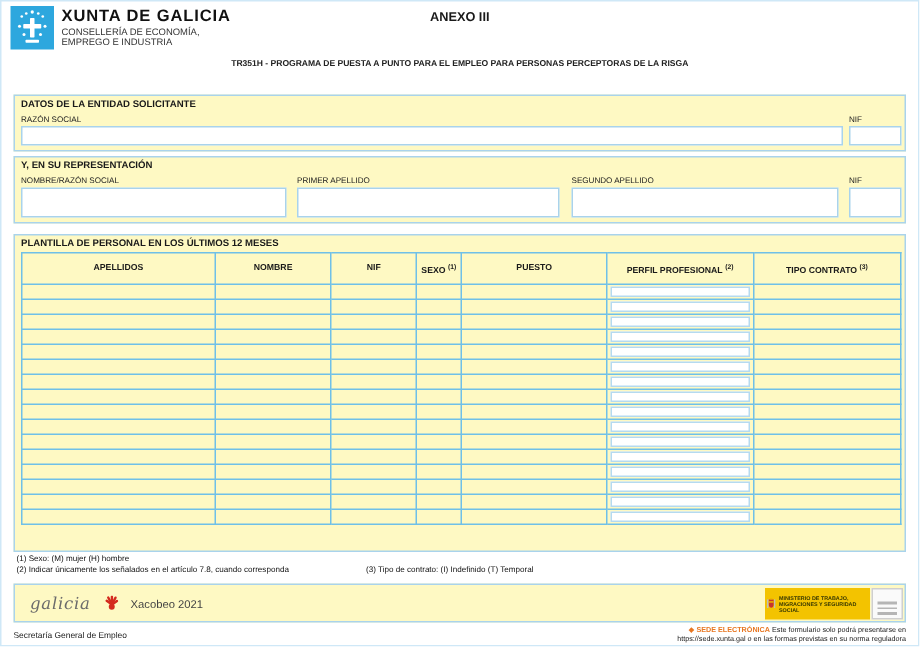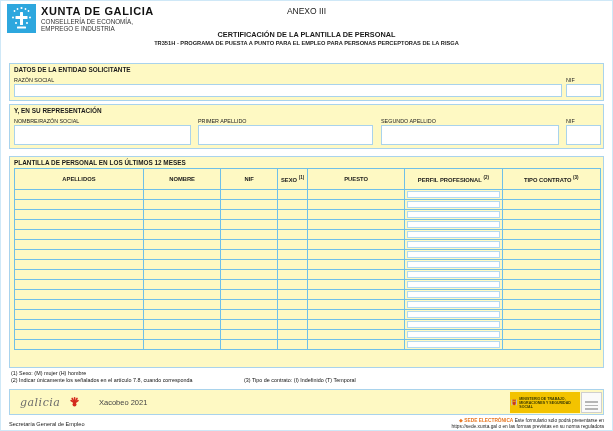--- a/index.html
+++ b/index.html
@@ -7,21 +7,21 @@
   body { font-family:"Liberation Sans", sans-serif; color:#1a1a1a; }
   .page { position:relative; width:613px; height:431px; background:#fff;
           border:1px solid #cfe8f7; overflow:hidden; }
 
   
   .logo-box { position:absolute; left:6px; top:3px; width:29px; height:29px; background:#2da7de; }
   .wordmark { position:absolute; left:40px; top:4px; font-size:11px; font-weight:bold;
               letter-spacing:.6px; color:#111; }
   .dept { position:absolute; left:40px; top:17px; font-size:6.3px; line-height:7.2px; color:#333; }
   .annex { position:absolute; left:0; top:5px; width:100%; text-align:center;
-           font-size:8.5px; font-weight:normal; }
+           font-size:8.5px; font-weight:bold; }
   .form-title { position:absolute; left:0; top:29px; width:100%; text-align:center;
                 font-size:7.3px; font-weight:bold; }
   .form-subtitle { position:absolute; left:0; top:38.5px; width:100%; text-align:center;
                    font-size:5.7px; font-weight:bold; color:#222; }
 
   
   .sec { position:absolute; left:8px; width:595px; border:1px solid #a9d3ec; background:#fef9c3; }
   .sec-title { position:absolute; left:4px; top:2px; font-size:6.4px; font-weight:bold; }
   .f-label { position:absolute; font-size:5.4px; color:#222; }
   .f-input { position:absolute; border:1px solid #a9d3ec; background:#fff; font-size:7px; padding:0 2px; }
@@ -41,21 +41,21 @@
   .cell-input { height:7px; margin:1px 2px; border:1px solid #b5daf0; background:#fff; }
 
   
   .footnote { position:absolute; font-size:5.4px; color:#111; }
 
   
   #footer-box { top:388px; height:26px; }
   .galicia-logo { position:absolute; left:10px; top:6px; font-family:"DejaVu Serif", serif;
                   font-style:italic; font-size:11px; color:#6b6b6b; letter-spacing:.5px; }
   .xacobeo { position:absolute; left:60px; top:7px; font-size:7.5px; color:#444;
-             display:flex; align-items:center; gap:20px; }
+             display:flex; align-items:center; gap:8px; }
   .ministry { position:absolute; left:500px; top:2px; width:70px; height:21px; background:#f3c300;
               display:flex; align-items:center; gap:2px; padding:1px; }
   .ministry-text { font-size:3.6px; line-height:4px; color:#3a3a00; font-weight:bold; }
   .sepe-box { position:absolute; left:571px; top:2px; width:21px; height:21px;
               border:1px solid #cfcfcf; background:#fafafa; }
   .sepe-box i { display:block; height:1.5px; background:#b5b5b5; margin:2px 3px 0 3px; }
   .sepe-box i:first-child { margin-top:8px; }
 
   .secretaria { position:absolute; left:8px; top:420px; font-size:5.6px; color:#222; }
   .sede { position:absolute; right:8px; top:417px; text-align:right;
@@ -85,21 +85,20 @@
         <rect x="10" y="22.5" width="9" height="2" rx="0.5"></rect>
       </g>
     </svg>
   </div>
   <div class="wordmark">XUNTA DE GALICIA</div>
   <div class="dept">
     <div>CONSELLERÍA DE ECONOMÍA,</div>
     <div>EMPREGO E INDUSTRIA</div>
   </div>
   <div class="annex">ANEXO III</div>
-  <div class="form-title">CERTIFICACIÓN DE LA PLANTILLA DE PERSONAL</div>
   <div class="form-subtitle">TR351H - PROGRAMA DE PUESTA A PUNTO PARA EL EMPLEO PARA PERSONAS PERCEPTORAS DE LA RISGA</div>
 
   <div class="sec" id="sec-entity">
     <div class="sec-title">DATOS DE LA ENTIDAD SOLICITANTE</div>
     <div class="f-label" style="left:4px; top:13px;">RAZÓN SOCIAL</div>
     <input class="f-input" style="left: 4px; top: 20px; width: 548px; height: 13px;">
     <div class="f-label" style="left:556px; top:13px;">NIF</div>
     <input class="f-input" style="left: 556px; top: 20px; width: 35px; height: 13px;">
   </div>
 

